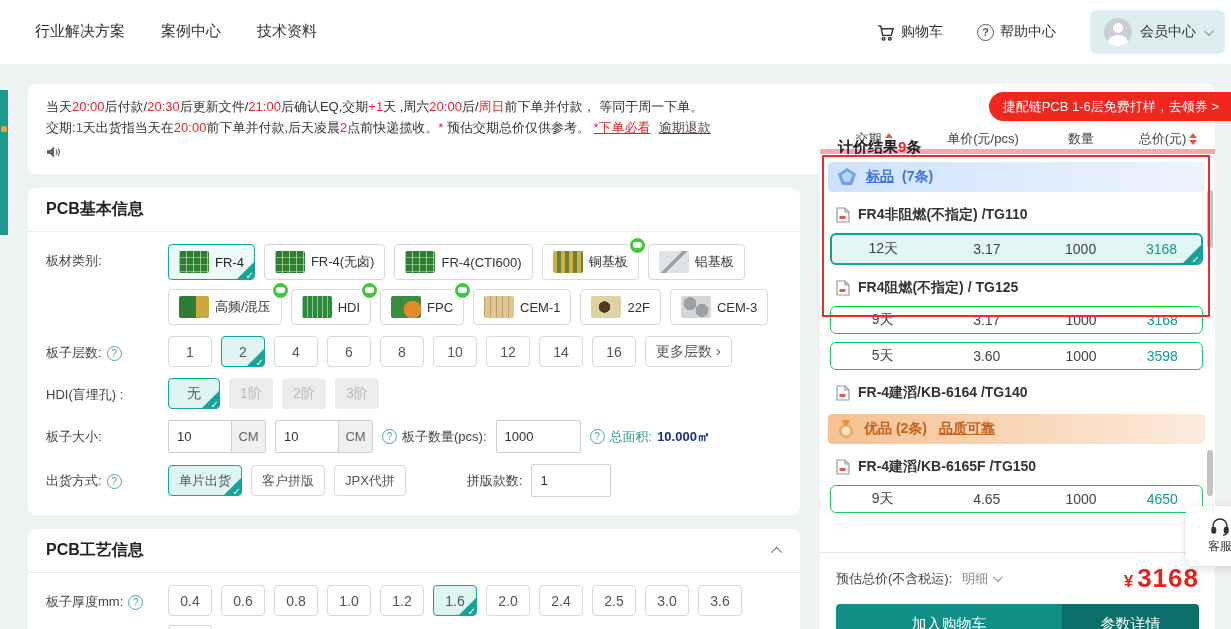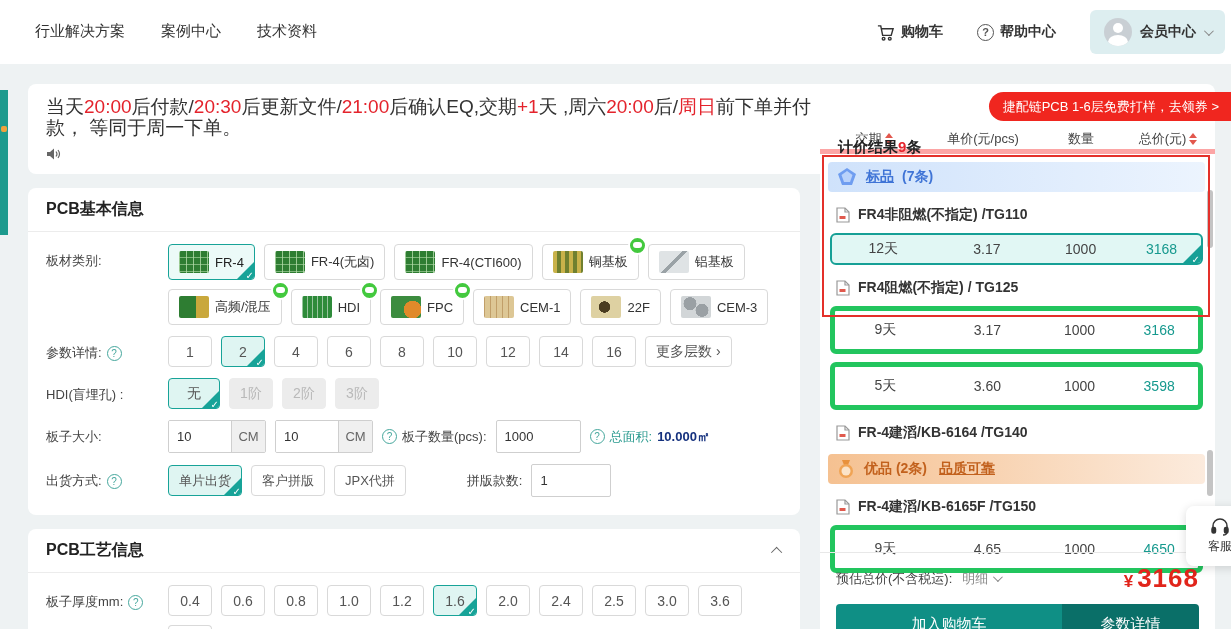--- a/index.html
+++ b/index.html
@@ -3,38 +3,38 @@
 <meta charset="utf-8">
 <style>
   * { margin:0; padding:0; box-sizing:border-box; }
   html,body { width:1231px; height:629px; overflow:hidden; }
   body { font-family:"Liberation Sans","DejaVu Sans",sans-serif; background:#eef2f3; position:relative; color:#333; }
 
   
   #topbar { position:absolute; left:0; top:0; width:1231px; height:64px; background:#fff; z-index:5; }
   .nav-links { position:absolute; left:35px; top:22px; display:flex; gap:36px; font-size:15px; color:#333; }
   .nav-links span { cursor:pointer; }
-  .tb-right { position:absolute; right:6px; top:0; height:64px; display:flex; align-items:center; gap:34px;font-weight:bold; }
+  .tb-right { position:absolute; right:6px; top:0; height:64px; display:flex; align-items:center; gap:34px; }
   .tb-item { display:flex; align-items:center; gap:6px; font-size:14px; color:#333; cursor:pointer; }
   .member-pill { background:#ddeef0; border-radius:6px; height:44px; padding:0 14px; display:flex; align-items:center; gap:8px; }
   .avatar { width:28px; height:28px; border-radius:50%; background:#c9cfd4; position:relative; overflow:hidden; }
   .avatar::before { content:""; position:absolute; left:9px; top:5px; width:10px; height:10px; border-radius:50%; background:#fff; }
   .avatar::after { content:""; position:absolute; left:4px; top:17px; width:20px; height:14px; border-radius:50%; background:#fff; }
   .chev-d { display:inline-block; width:7px; height:7px; border-right:1.5px solid #888; border-bottom:1.5px solid #888; transform:rotate(45deg) translateY(-2px); }
   .qcirc { display:inline-flex; width:17px; height:17px; border:1.5px solid #555; border-radius:50%; align-items:center; justify-content:center; font-size:11px; color:#555; font-weight:bold; }
   .qcirc::after { content:"?"; }
 
   
   #sliver { position:absolute; left:0; top:90px; width:8px; height:145px; background:#1d9a8d; z-index:4; }
   #sliver::after { content:""; position:absolute; left:1px; top:36px; width:6px; height:6px; background:#f0a23c; border-radius:2px; }
 
   .card { background:#fff; border-radius:8px; position:absolute; }
 
   
-  #notice { left:28px; top:84px; width:832px; height:90px; padding:12px 18px 0 18px; font-size:19px; line-height:21px; color:#333; }
+  #notice { left:28px; top:84px; width:832px; height:90px; padding:12px 18px 0 18px; font-size:13px; line-height:21px; color:#333; }
   .rd { color:#e4232c; }
   .lnk { color:#e4232c; text-decoration:underline; cursor:pointer; }
   .lnk2 { color:#5a3e3e; text-decoration:underline; cursor:pointer; margin-left:8px; }
   .spk { margin-top:6px; display:inline-block; cursor:pointer; }
 
   
   #basic { left:28px; top:188px; width:772px; height:327px; }
   .card-hd { height:44px; display:flex; align-items:center; justify-content:space-between; padding:0 18px; border-bottom:1px solid #ececec; }
   .card-hd h2 { font-size:16px; color:#222; }
   .rows { padding:12px 18px 0 18px; }
@@ -92,21 +92,21 @@
   .tri-u { width:0; height:0; border-left:4px solid transparent; border-right:4px solid transparent; border-bottom:5px solid #e2574d; }
   .tri-d { width:0; height:0; border-left:4px solid transparent; border-right:4px solid transparent; border-top:5px solid #e2574d; }
 
   .qlist { padding:8px 10px 0 8px; position:relative; }
   .sec-hd { height:30px; border-radius:4px; display:flex; align-items:center; gap:8px; padding:0 8px; font-size:14px; font-weight:bold; margin-bottom:8px; cursor:pointer; }
   .sec-std { background:linear-gradient(90deg,#cfe2fb,#ecf4fe); color:#3f74d6; }
   .sec-std .ul { text-decoration:underline; }
   .sec-prm { background:linear-gradient(90deg,#f5c191,#fcebdd); color:#c2611d; }
   .sec-prm .ul { text-decoration:underline; margin-left:4px; }
   .iname { display:flex; align-items:center; gap:8px; height:30px; padding-left:8px; font-size:14px; font-weight:bold; color:#333; cursor:pointer; }
-  .prow { display:flex; align-items:center; height:48px; border:5px solid #22c55e; border-radius:6px; margin:3px 2px 8px 2px; font-size:14px; color:#444; cursor:pointer; position:relative; }
+  .prow { display:flex; align-items:center; height:28px; border:1px solid #22c55e; border-radius:6px; margin:3px 2px 8px 2px; font-size:14px; color:#444; cursor:pointer; position:relative; }
   .prow .pc { display:flex; justify-content:center; }
   .pc1{width:104px;} .pc2{width:106px;} .pc3{width:84px;} .pc4{width:80px; color:#16998e;}
   .prow.selrow { border:2px solid #16a096; background:#e1f7f4; height:32px; overflow:hidden; }
   .prow.selrow::after { content:""; position:absolute; right:0; bottom:0; width:0; height:0; border-left:18px solid transparent; border-bottom:18px solid #16a096; }
   .prow.selrow::before { content:"✓"; position:absolute; right:1px; bottom:-2px; color:#fff; font-size:10px; z-index:1; }
   .pdf-ic { flex:none; }
 
   .sbthumb { position:absolute; right:2px; width:6px; border-radius:3px; background:#c4c4c4; cursor:pointer; }
   #sbt1 { top:36px; height:58px; }
   #sbt2 { top:296px; height:46px; }
@@ -154,20 +154,24 @@
     </div>
   </div>
 </div>
 
 <div id="sliver"></div>
 
 <div class="card" id="notice">
   <div>
     <span>当天</span><span class="rd">20:00</span><span>后付款/</span><span class="rd">20:30</span><span>后更新文件/</span><span class="rd">21:00</span><span>后确认EQ,交期</span><span class="rd">+1</span><span>天 ,周六</span><span class="rd">20:00</span><span>后/</span><span class="rd">周日</span><span>前下单并付款， 等同于周一下单。</span>
   </div>
+  <div>
+    <span>交期:</span><span class="rd">1</span><span>天出货指当天在</span><span class="rd">20:00</span><span>前下单并付款,后天凌晨</span><span class="rd">2</span><span>点前快递揽收。</span><span class="rd">* </span><span>预估交期总价仅供参考。</span>
+    <span class="lnk">*下单必看</span><span class="lnk2">逾期退款</span>
+  </div>
   <span class="spk">
     <svg width="16" height="14" viewBox="0 0 16 14" fill="#666">
         <polygon points="1,5 4,5 8,1.5 8,12.5 4,9 1,9"></polygon>
         <path d="M10 4.5 q2 2.5 0 5" stroke="#666" fill="none" stroke-width="1.2"></path>
         <path d="M12 3 q3 4 0 8" stroke="#666" fill="none" stroke-width="1.2"></path>
       </svg>
   </span>
 </div>
 
 <div class="card" id="basic">
@@ -231,21 +235,21 @@
           <div class="mbtn">
               <span class="thumb th-cem3"></span>
               <span>CEM-3</span>
             </div>
         </div>
       </div>
     </div>
 
     <div class="frow">
       <div class="flabel">
-          <span>参数详情:</span>
+          <span>板子层数:</span>
           <span class="q-icon"></span>
         </div>
       <div class="opts">
         <div class="obtn">1</div>
         <div class="obtn sel">2</div>
         <div class="obtn">4</div>
         <div class="obtn">6</div>
         <div class="obtn">8</div>
         <div class="obtn">10</div>
         <div class="obtn">12</div>

